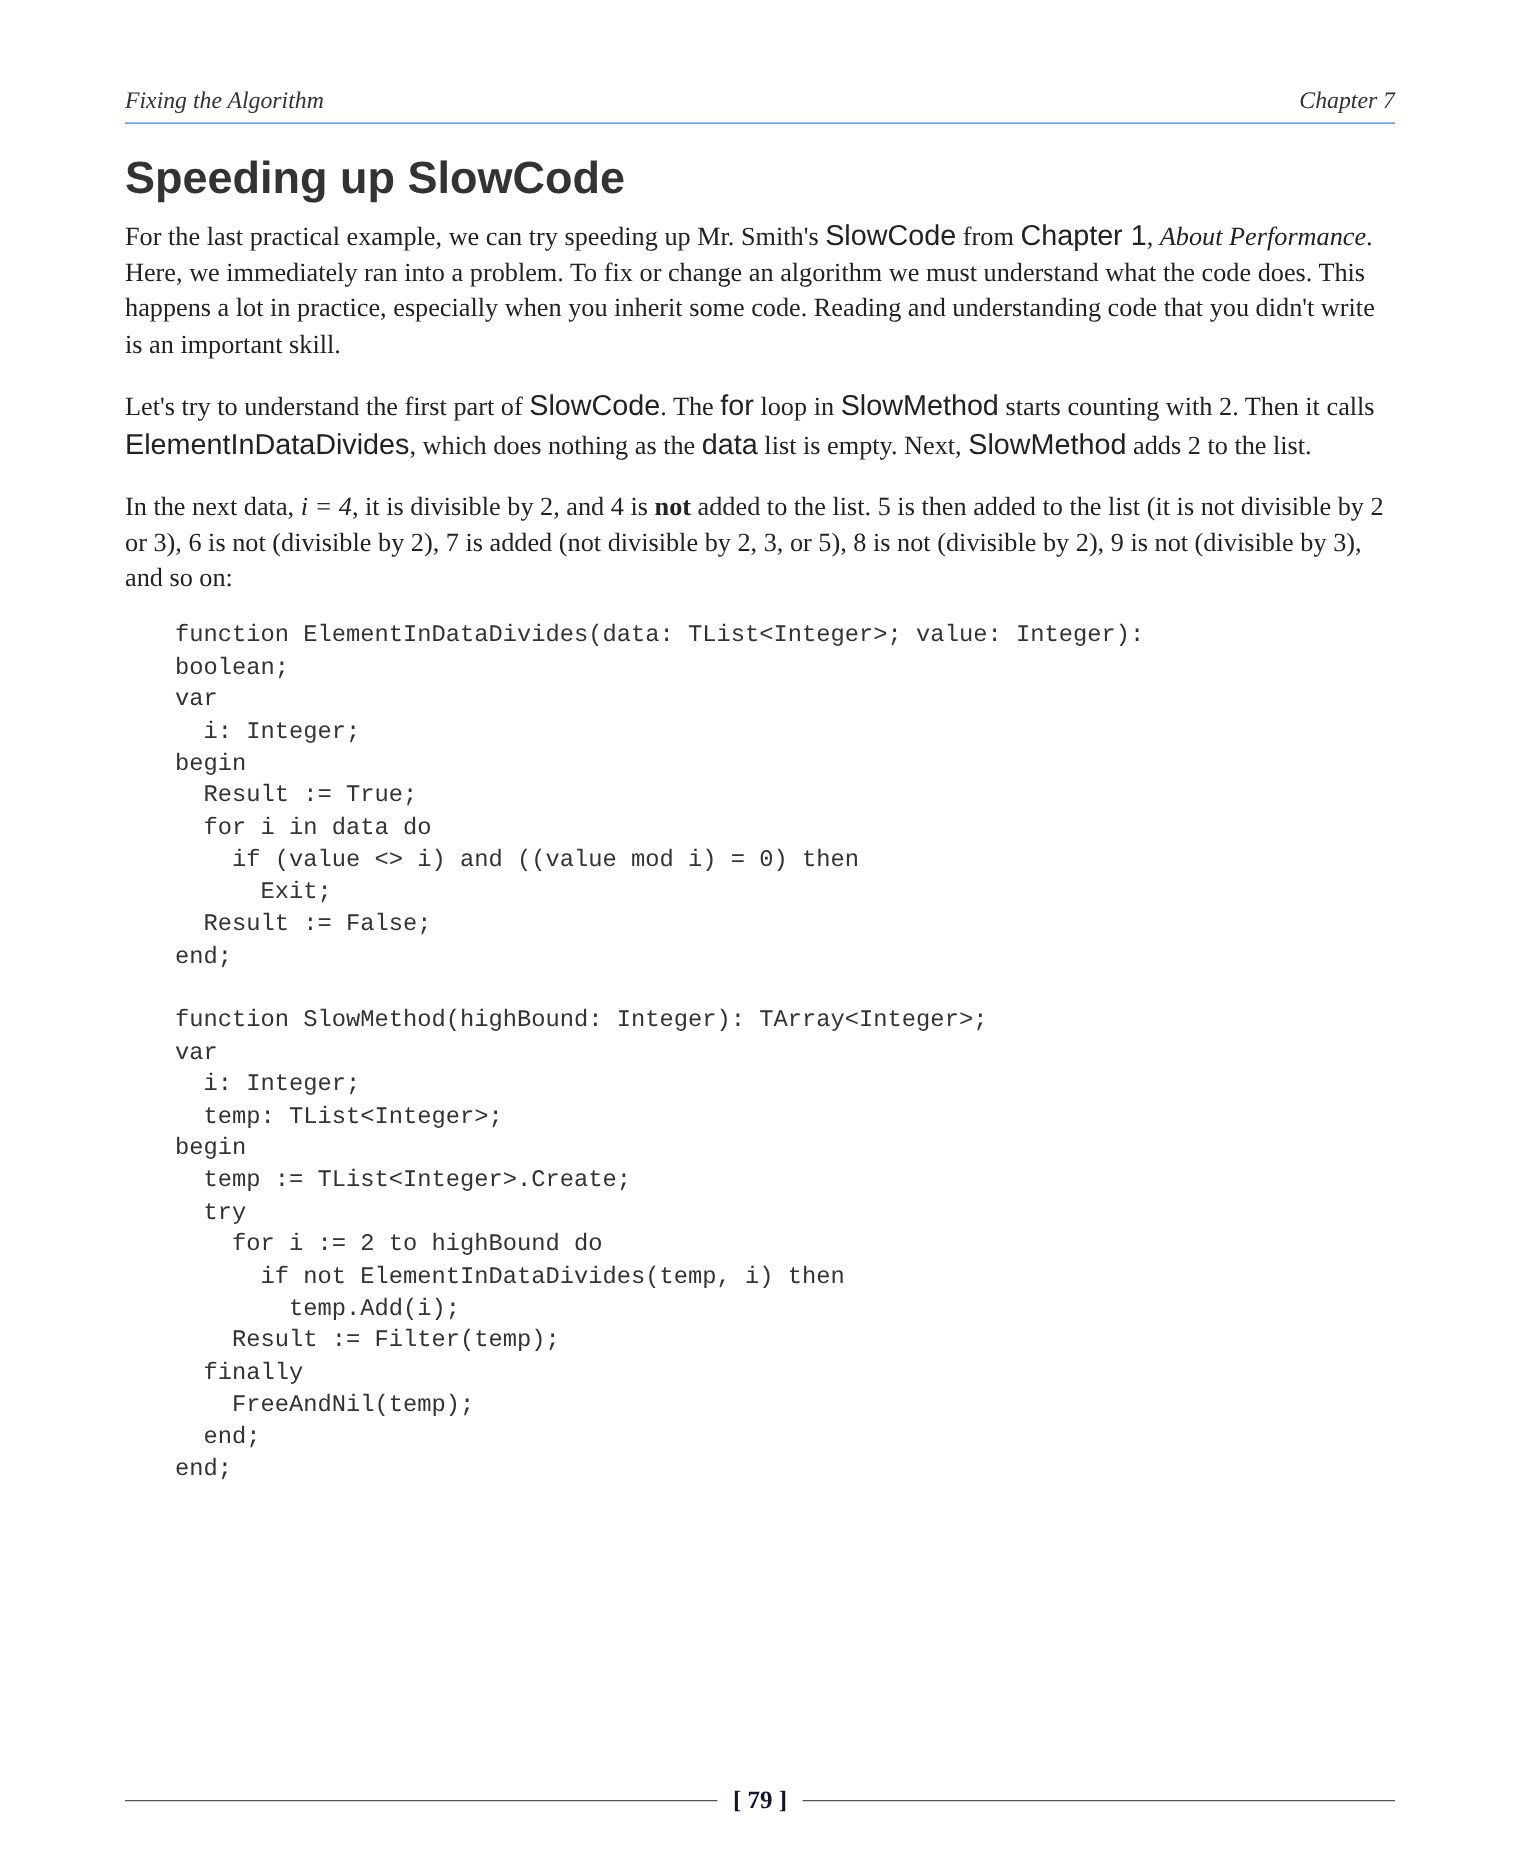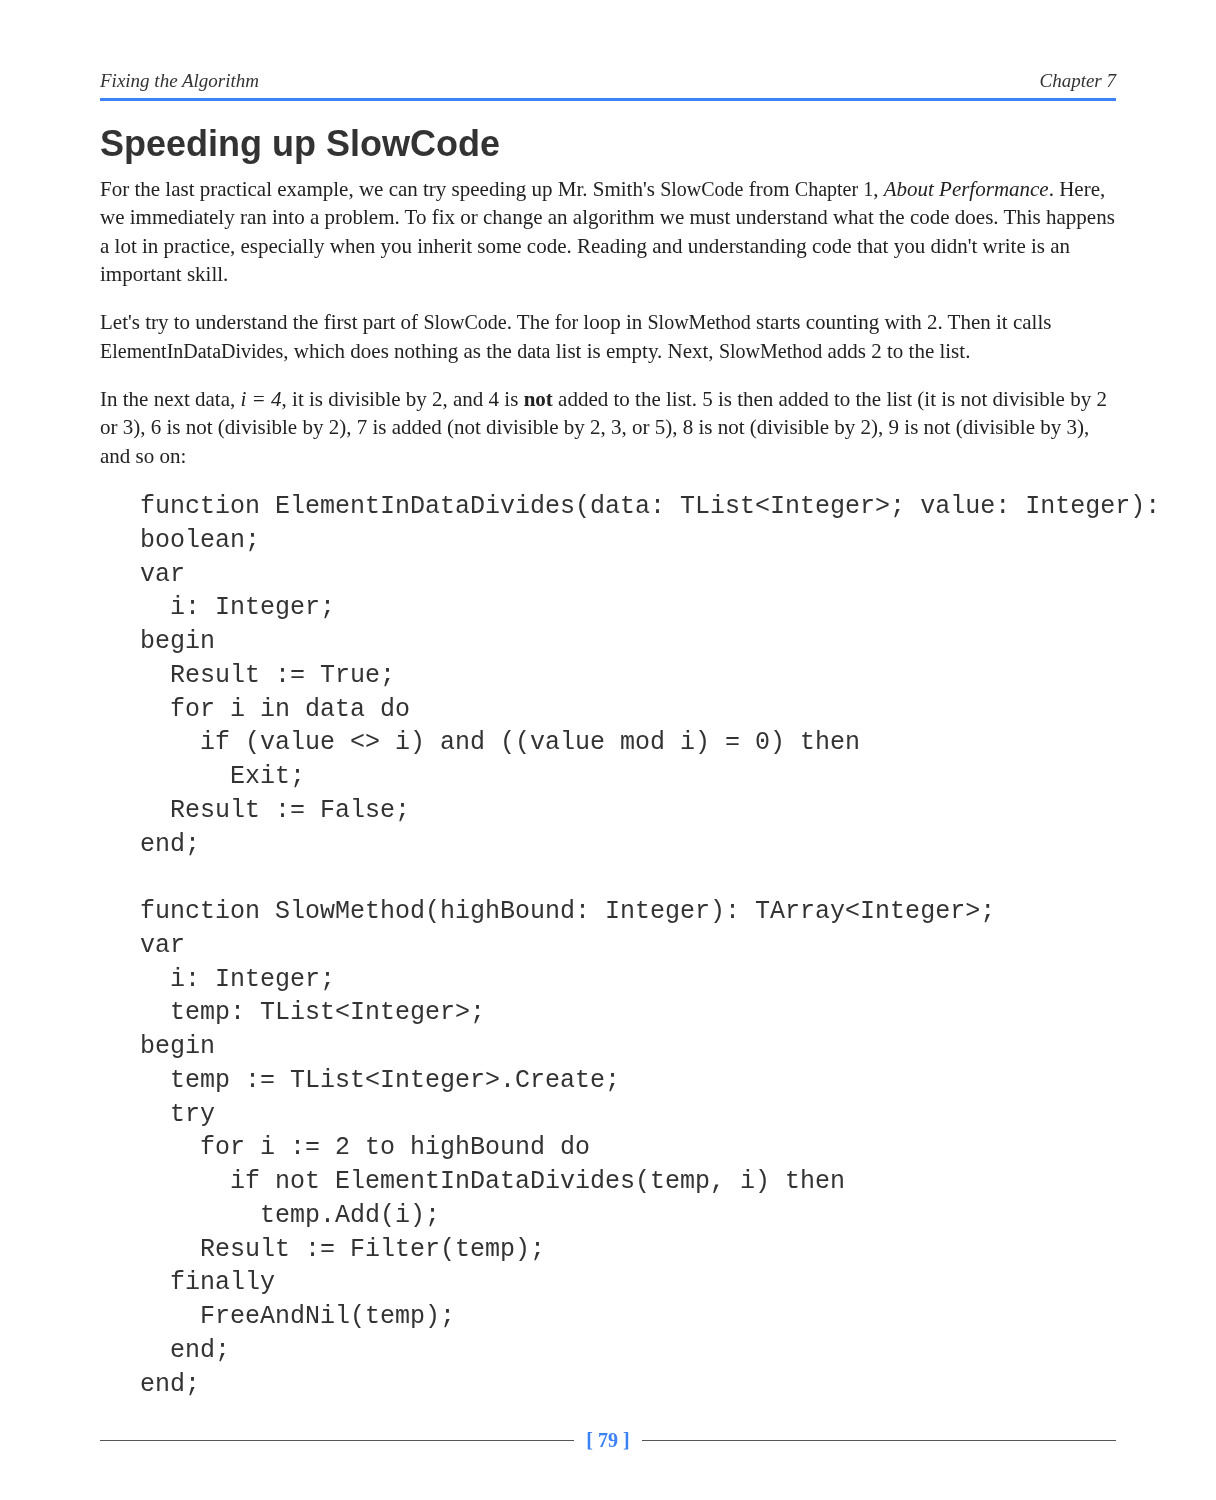--- a/index.html
+++ b/index.html
@@ -16,59 +16,59 @@
     padding: 70px 100px 40px 100px;
     position: relative;
   }
   .running-head {
     display: flex;
     justify-content: space-between;
     font-style: italic;
     font-size: 19px;
     color: #333;
     padding-bottom: 6px;
-    border-bottom: 3px solid #3b82f6;
+    border-bottom: 1px solid #3b82f6;
     margin-bottom: 22px;
   }
   h1.section-title {
     font-family: Arial, Helvetica, sans-serif;
     font-weight: 700;
     font-size: 36px;
     margin: 0 0 10px 0;
     color: #333;
   }
   p.body {
     font-size: 21px;
     line-height: 1.35;
     margin: 0 0 20px 0;
     color: #222;
   }
   .mono {
-    font-family: Liberation Serif, serif;
-    font-size: 20px;
+    font-family: Liberation Sans, sans-serif;
+    font-size: 23px;
   }
   .ital { font-style: italic; margin-top: 21px; }
   .bold { font-weight: 700; }
   pre.codeblock {
     font-family: "Courier New", Courier, monospace;
-    font-size: 25px;
+    font-size: 19px;
     line-height: 1.35;
     white-space: pre;
     margin: 0 0 0 40px;
     color: #333;
   }
   .footer {
     position: absolute;
     left: 100px;
     right: 100px;
     bottom: 48px;
     display: flex;
     align-items: center;
     font-size: 20px;
-    color: #3b82f6;
+    color: #0f172a;
     justify-content: space-between;
   }
   .footer .rule {
     flex: 1;
     border-top: 1px solid #555;
   }
   .footer .pagenum {
     padding: 0 12px;
     font-weight: 700;
   }

